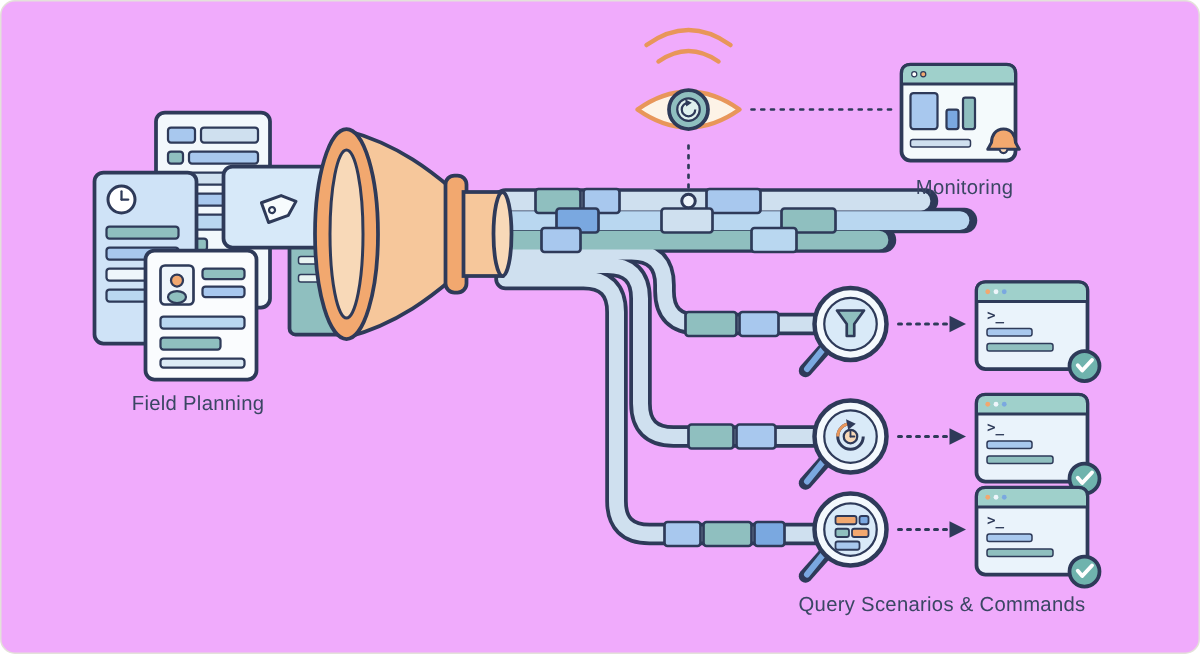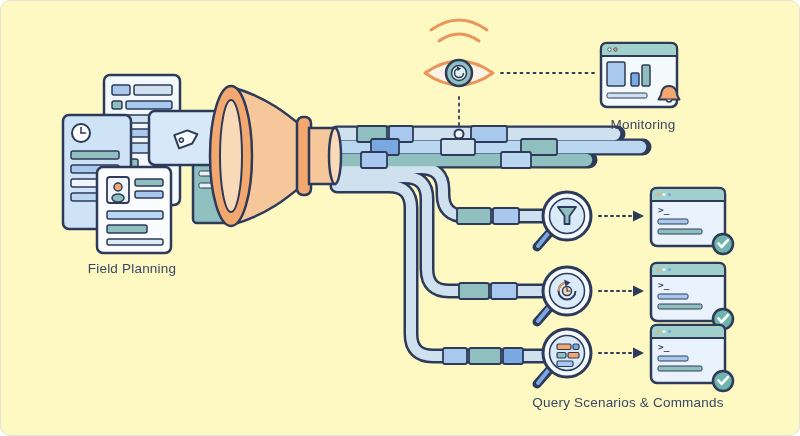--- a/index.html
+++ b/index.html
@@ -1,18 +1,18 @@
 <!DOCTYPE html>
 <html><head>
 <meta charset="utf-8">
 <style>
   html,body{margin:0;padding:0;background:#ffffff;}
   .stage{
     position:relative;width:798px;height:434px;
-    background:#fef9c3;border:1px solid #e4e1da;border-radius:10px;
+    background:#f0abfc;border:1px solid #e4e1da;border-radius:10px;
     overflow:hidden;font-family:"Liberation Sans",sans-serif;
   }
   svg{position:absolute;left:0;top:0;}
   .lbl{font-family:"Liberation Sans",sans-serif;font-size:13.5px;fill:#3a4663;font-weight:500;letter-spacing:.2px;}
   .prompt{font-family:"DejaVu Sans Mono",monospace;font-size:9.5px;font-weight:bold;fill:#2e3a59;}
 </style>
 </head>
 <body>
 
 <div class="stage">

